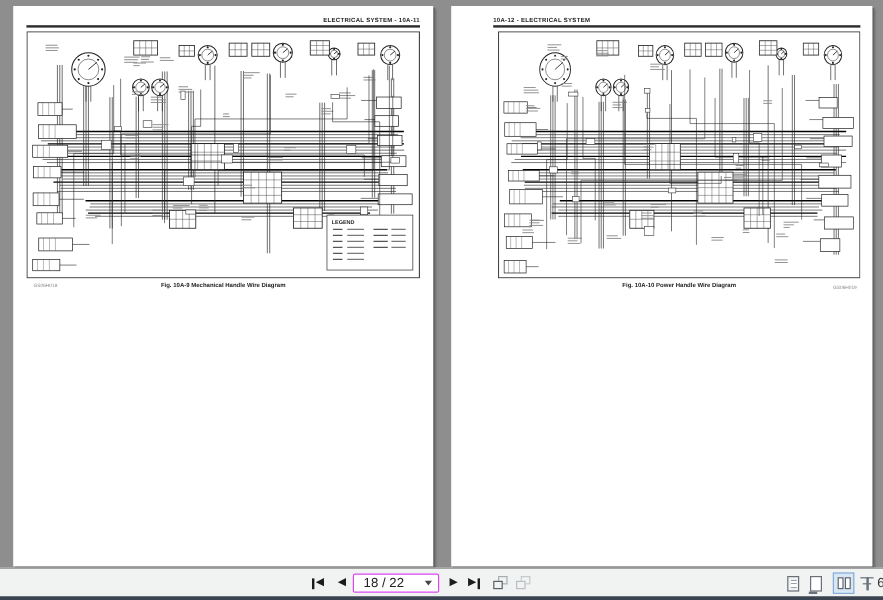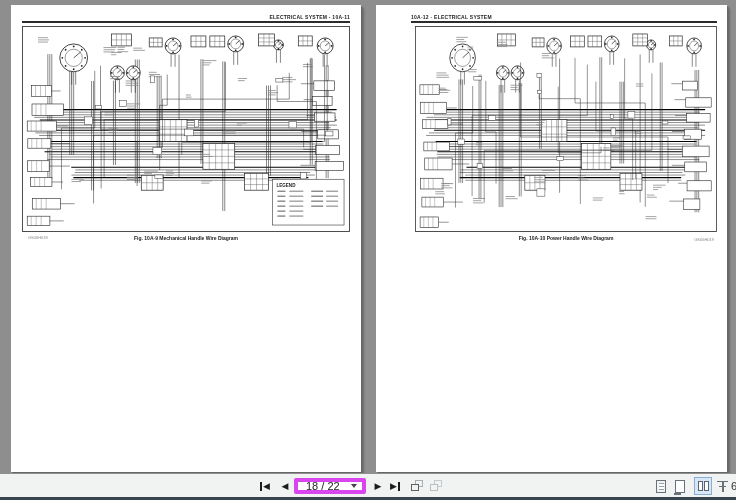--- a/index.html
+++ b/index.html
@@ -57,21 +57,21 @@
   }
   .nav-btn .tri{display:inline-block;transform:translateY(-0.5px);}
   .nav-btn .stopbar{display:inline-block;width:2px;height:9px;background:#1c1c1c;}
   .nav-first{width:14px;margin-right:8px;}
   .nav-first .stopbar{margin-right:1px;}
   .nav-prev{width:10px;margin-right:4px;}
   .nav-next{width:10px;margin-right:5px;}
   .nav-last{width:14px;margin-right:9px;}
   .nav-last .stopbar{margin-left:1px;}
   .page-box{
-    width:72px;height:16px;background:#fff;border:4px solid #d946ef;border-radius:2px;
+    width:72px;height:16px;background:#fff;border:1px solid #d946ef;border-radius:2px;
     box-sizing:border-box;display:flex;align-items:center;margin-right:7px;
   }
   .page-box .pb-text{font-size:11px;color:#222;padding-left:8px;white-space:pre;}
   .pb-caret{
     margin-left:auto;margin-right:5px;width:0;height:0;
     border-left:3.5px solid transparent;border-right:3.5px solid transparent;
     border-top:4px solid #444;
   }
   .view-hist{position:relative;width:13px;height:13px;margin-right:6px;}
   .view-hist .back{position:absolute;left:4px;top:0;width:8px;height:7px;border:1px solid #a7adb3;box-sizing:border-box;}

